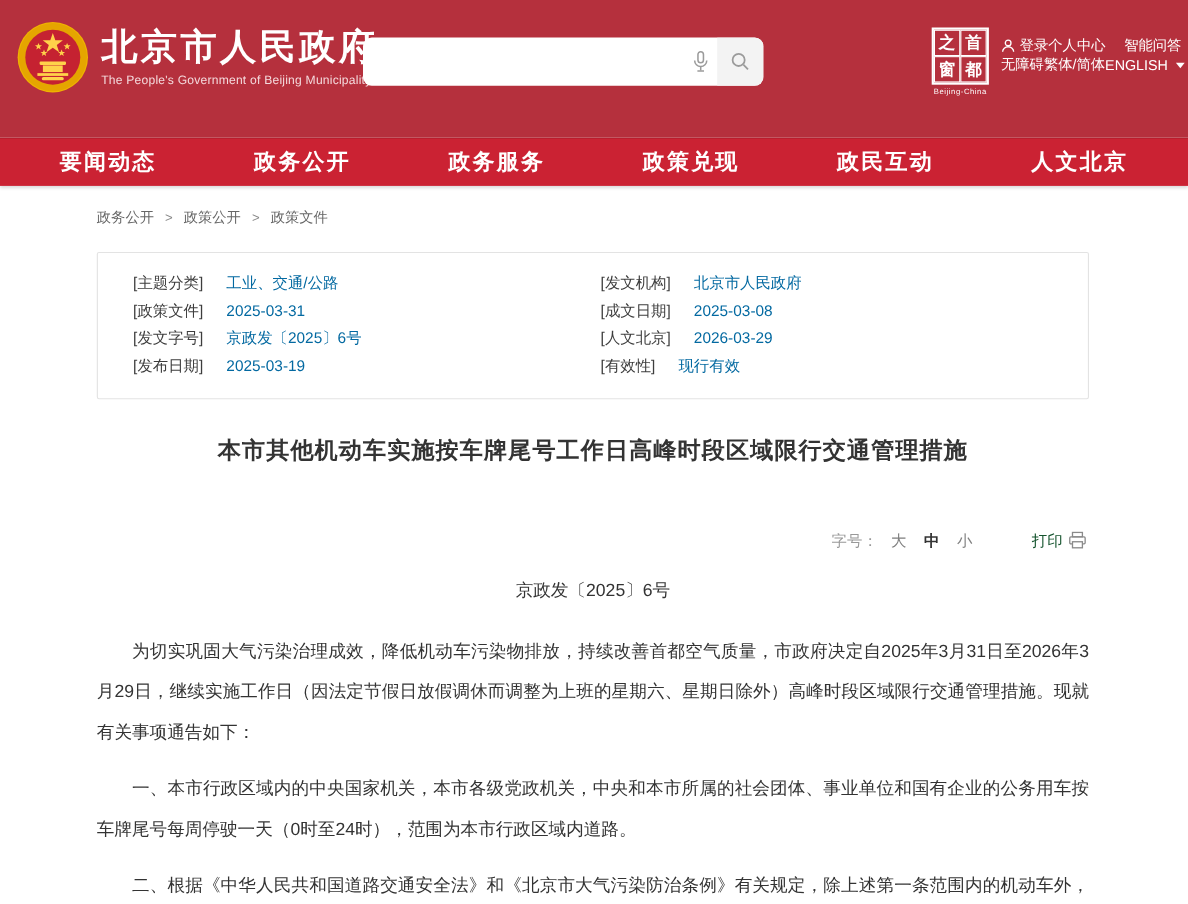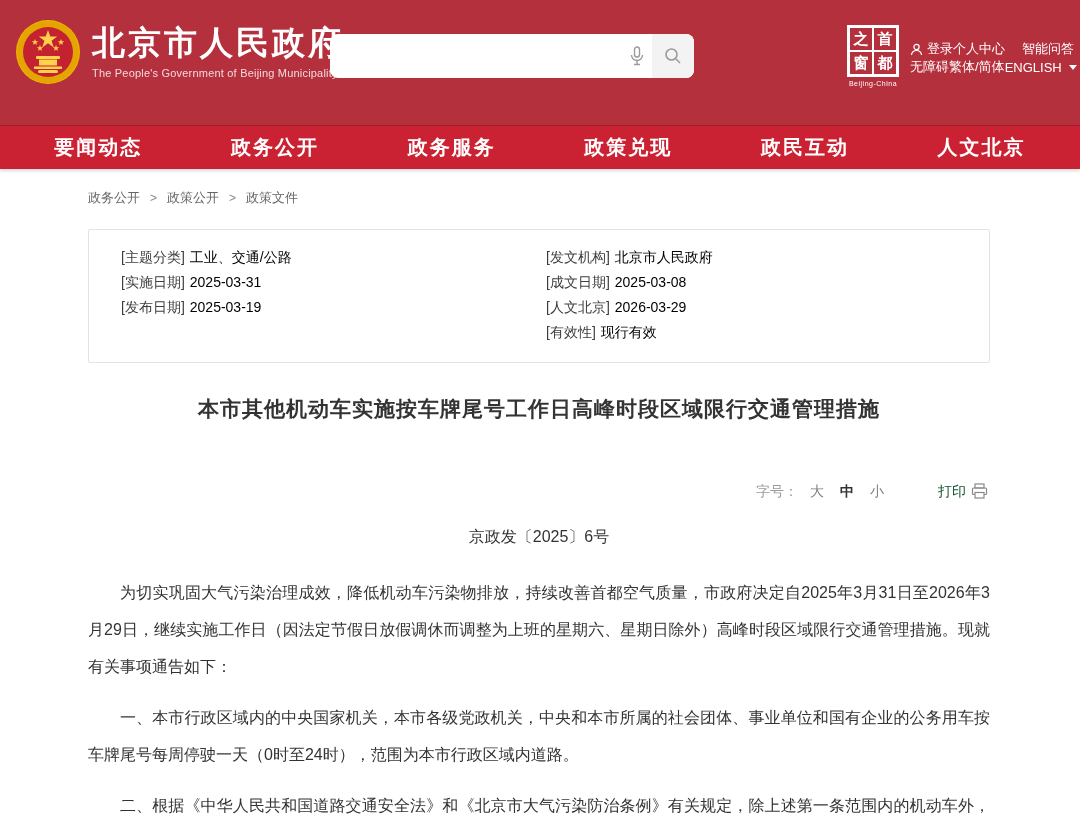--- a/index.html
+++ b/index.html
@@ -22,22 +22,22 @@
   .search-btn { width:42px; height:44px; background:#f3f3f3; border:none; cursor:pointer;
     display:flex; align-items:center; justify-content:center; }
 
   .seal { position:absolute; left:845px; top:25px; width:56px; text-align:center; }
   .seal-grid { width:52px; height:52px; margin:0 auto; border:2px solid #fff;
     display:grid; grid-template-columns:1fr 1fr; grid-template-rows:1fr 1fr; }
   .seal-cell { display:flex; align-items:center; justify-content:center;
     color:#fff; font-size:15px; font-weight:bold; border:1px solid #fff; }
   .seal-caption { color:#fff; font-size:7px; margin-top:3px; letter-spacing:0.5px; }
 
-  .header-links { position:absolute; left:910px; top:40px; width:164px; height:52px;
-    display:flex; flex-direction:column; justify-content:flex-start; }
+  .header-links { position:absolute; left:910px; top:24px; width:164px; height:52px;
+    display:flex; flex-direction:column; justify-content:center; }
   .links-row { display:flex; justify-content:space-between; align-items:center; }
   .hlink { color:#fff; font-size:13px; text-decoration:none; display:flex; align-items:center;
     gap:4px; cursor:pointer; white-space:nowrap; }
   .caret { width:0; height:0; border-left:4px solid transparent; border-right:4px solid transparent;
     border-top:5px solid #fff; display:inline-block; margin-left:3px; }
 
   
   .main-nav { width:1080px; height:44px; background:#cb2233; border-top:1px solid rgba(0,0,0,0.18);
     box-shadow:0 2px 3px rgba(0,0,0,0.15); display:flex; align-items:center;
     justify-content:space-around; padding:0 28px;gap:36px; }
@@ -48,21 +48,21 @@
   .content { width:902px; margin:0 auto 0 88px; }
   .breadcrumb { margin-top:20px; font-size:13px; color:#666; display:flex; gap:10px; align-items:center; }
   .crumb { color:#666; cursor:pointer; text-decoration:none; }
   .crumb-sep { color:#888; font-size:12px; }
 
   .meta-box { margin-top:22px; border:1px solid #e3e3e3; border-radius:2px;
     padding:20px 0 22px 32px; display:grid; grid-template-columns:425px 1fr; column-gap:0; }
   .meta-col { display:flex; flex-direction:column; gap:10px; }
   .meta-row { font-size:14px; color:#3d3d3d; line-height:15px; }
   .meta-label { color:#3d3d3d; }
-  .meta-value { color:#000000; margin-left:5px; }
+  .meta-value { color:#0369a1; margin-left:21px; }
 
   .doc-title { margin-top:32px; text-align:center; font-size:21px; font-weight:bold;
     color:#333; letter-spacing:1px; }
 
   .tools-row { margin-top:60px; display:flex; justify-content:flex-end; align-items:center;
     gap:8px; font-size:14px; color:#999; padding-right:2px; }
   .fs-label { color:#999; }
   .fs-opt { color:#808080; cursor:pointer; margin:0 4px; }
   .fs-opt.active { color:#333; font-weight:bold; }
   .tools-gap { width:34px; }
@@ -173,21 +173,24 @@
     <span class="crumb-sep">&gt;</span>
     <a class="crumb">政策文件</a>
   </div>
 
   <div class="meta-box">
     <div class="meta-col">
       <div class="meta-row">
         <span class="meta-label">[主题分类]</span><span class="meta-value">工业、交通/公路</span>
       </div>
       <div class="meta-row">
-        <span class="meta-label">[实施日期]</span><span class="meta-value">2025-03-31</span>
+        <span class="meta-label">[政策文件]</span><span class="meta-value">2025-03-31</span>
+      </div>
+      <div class="meta-row">
+        <span class="meta-label">[发文字号]</span><span class="meta-value">京政发〔2025〕6号</span>
       </div>
       <div class="meta-row">
         <span class="meta-label">[发布日期]</span><span class="meta-value">2025-03-19</span>
       </div>
     </div>
     <div class="meta-col">
       <div class="meta-row">
         <span class="meta-label">[发文机构]</span><span class="meta-value">北京市人民政府</span>
       </div>
       <div class="meta-row">

